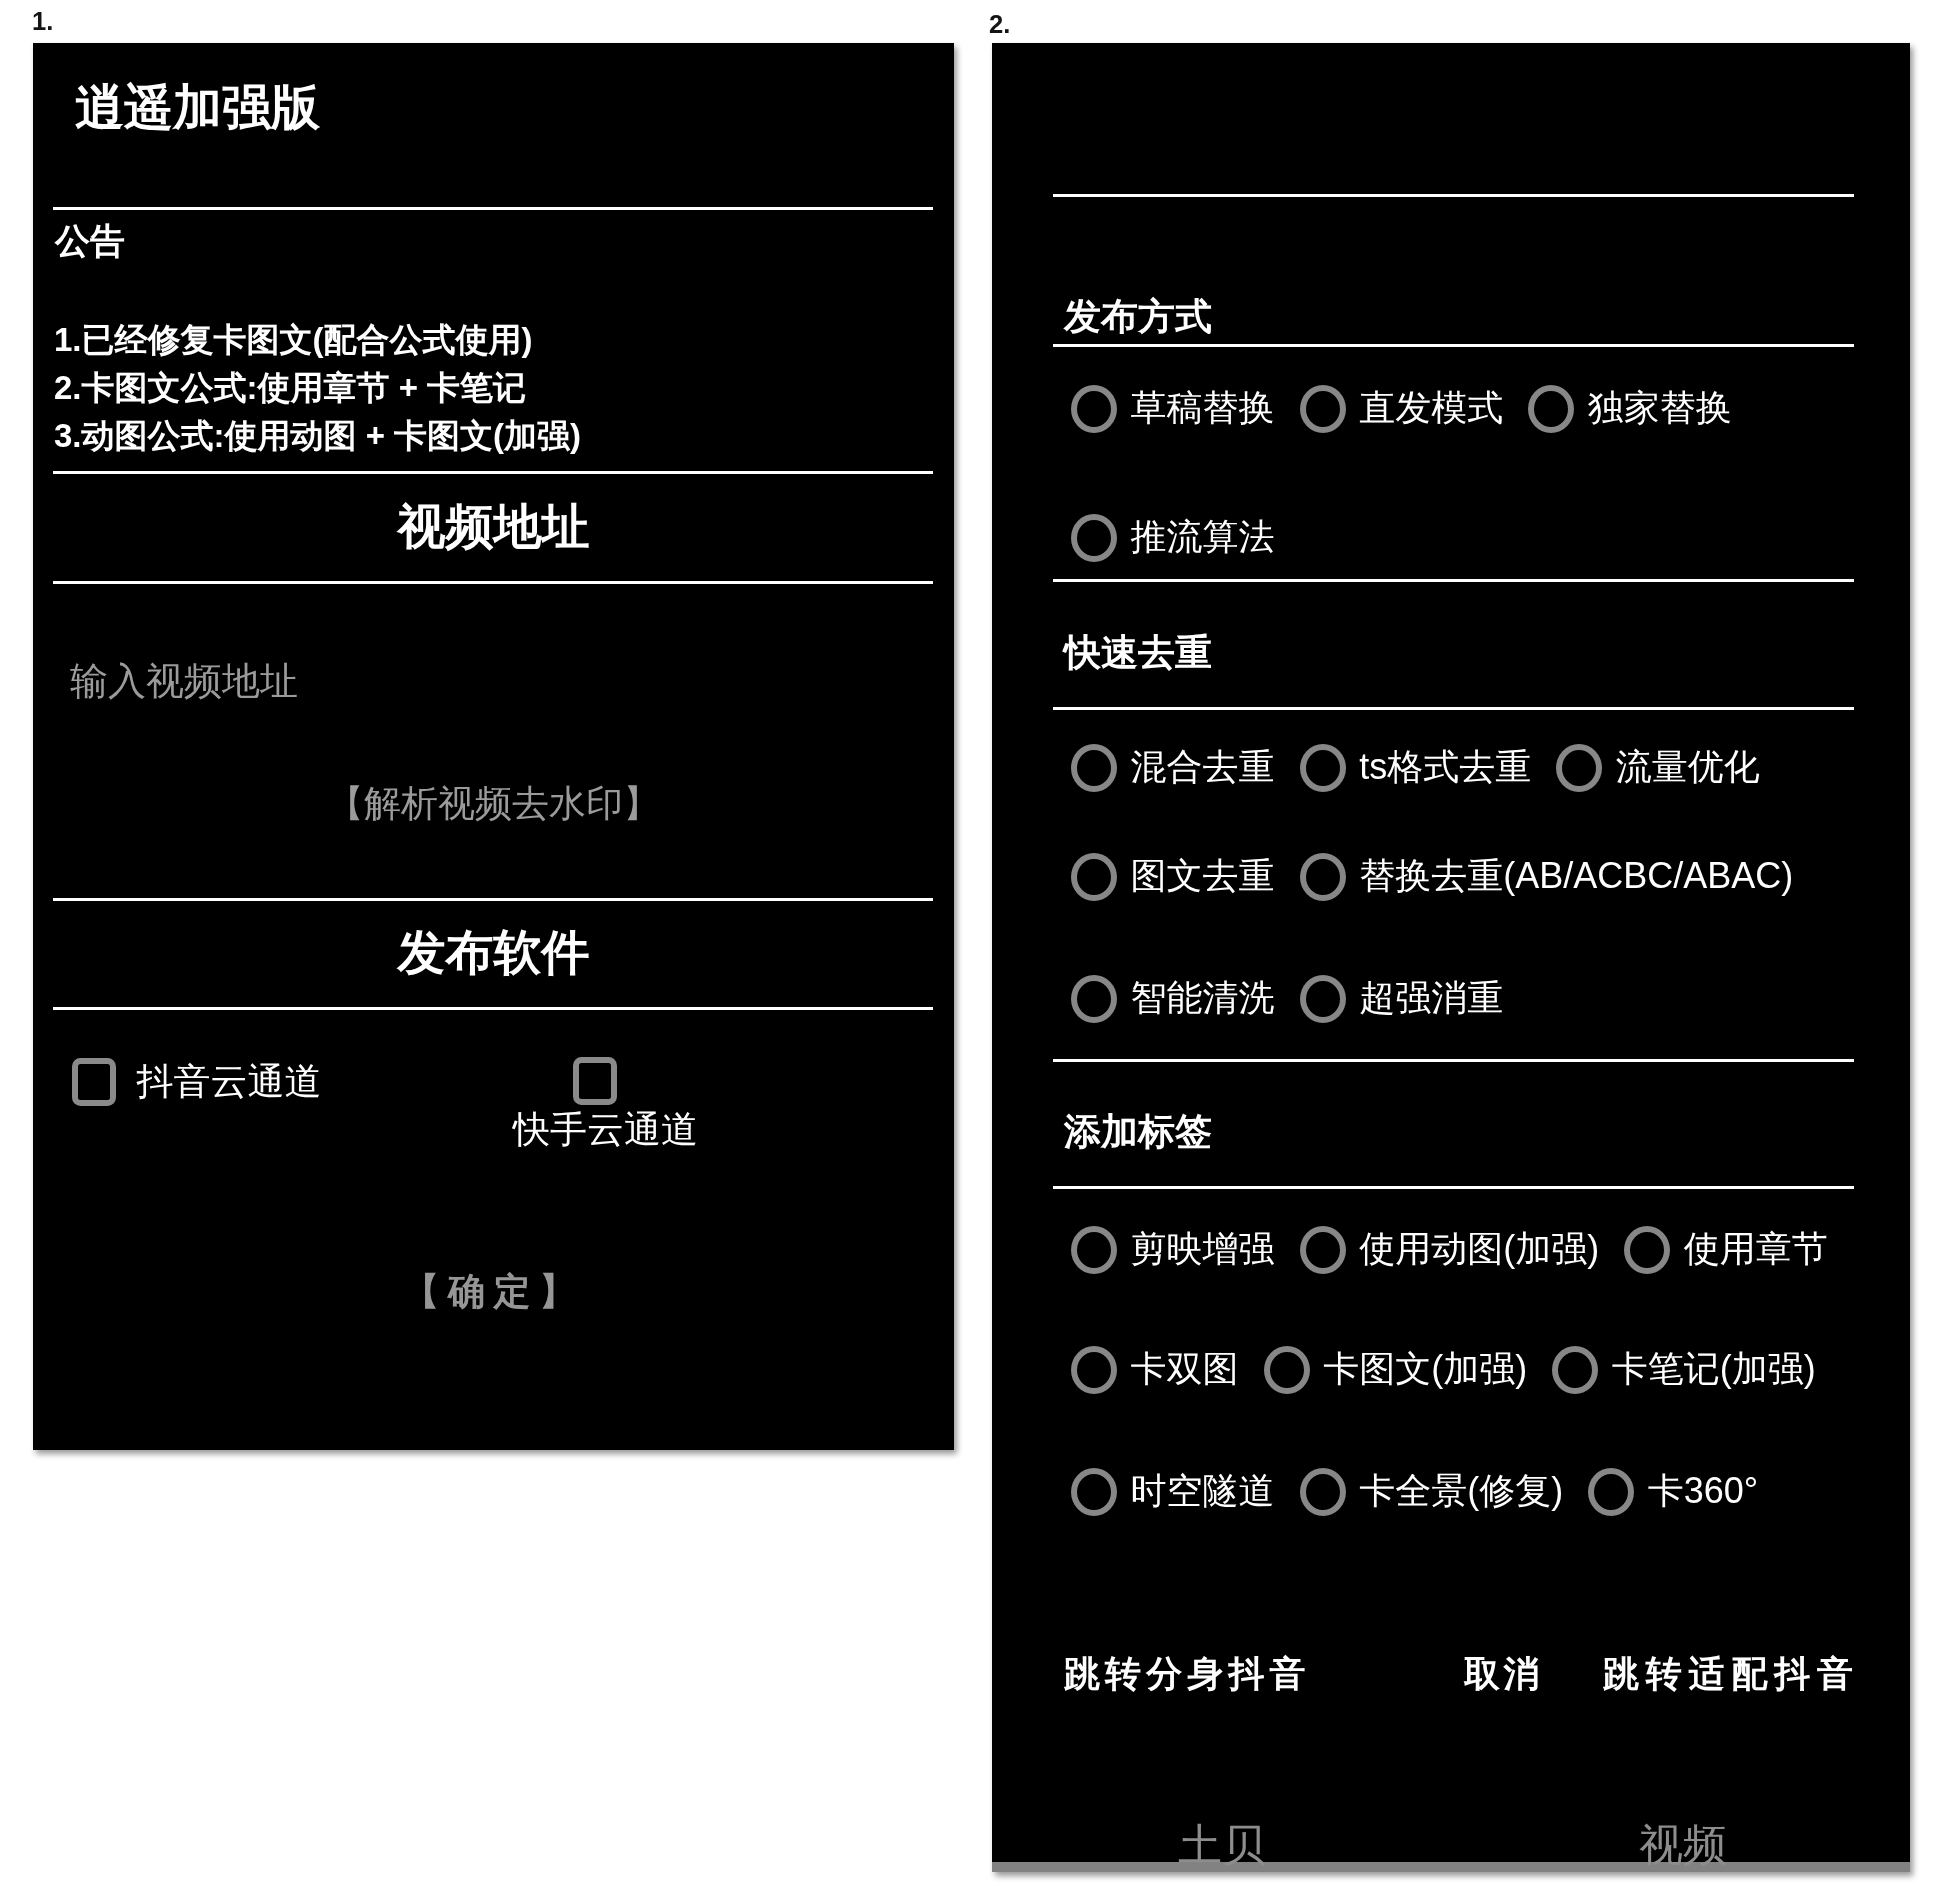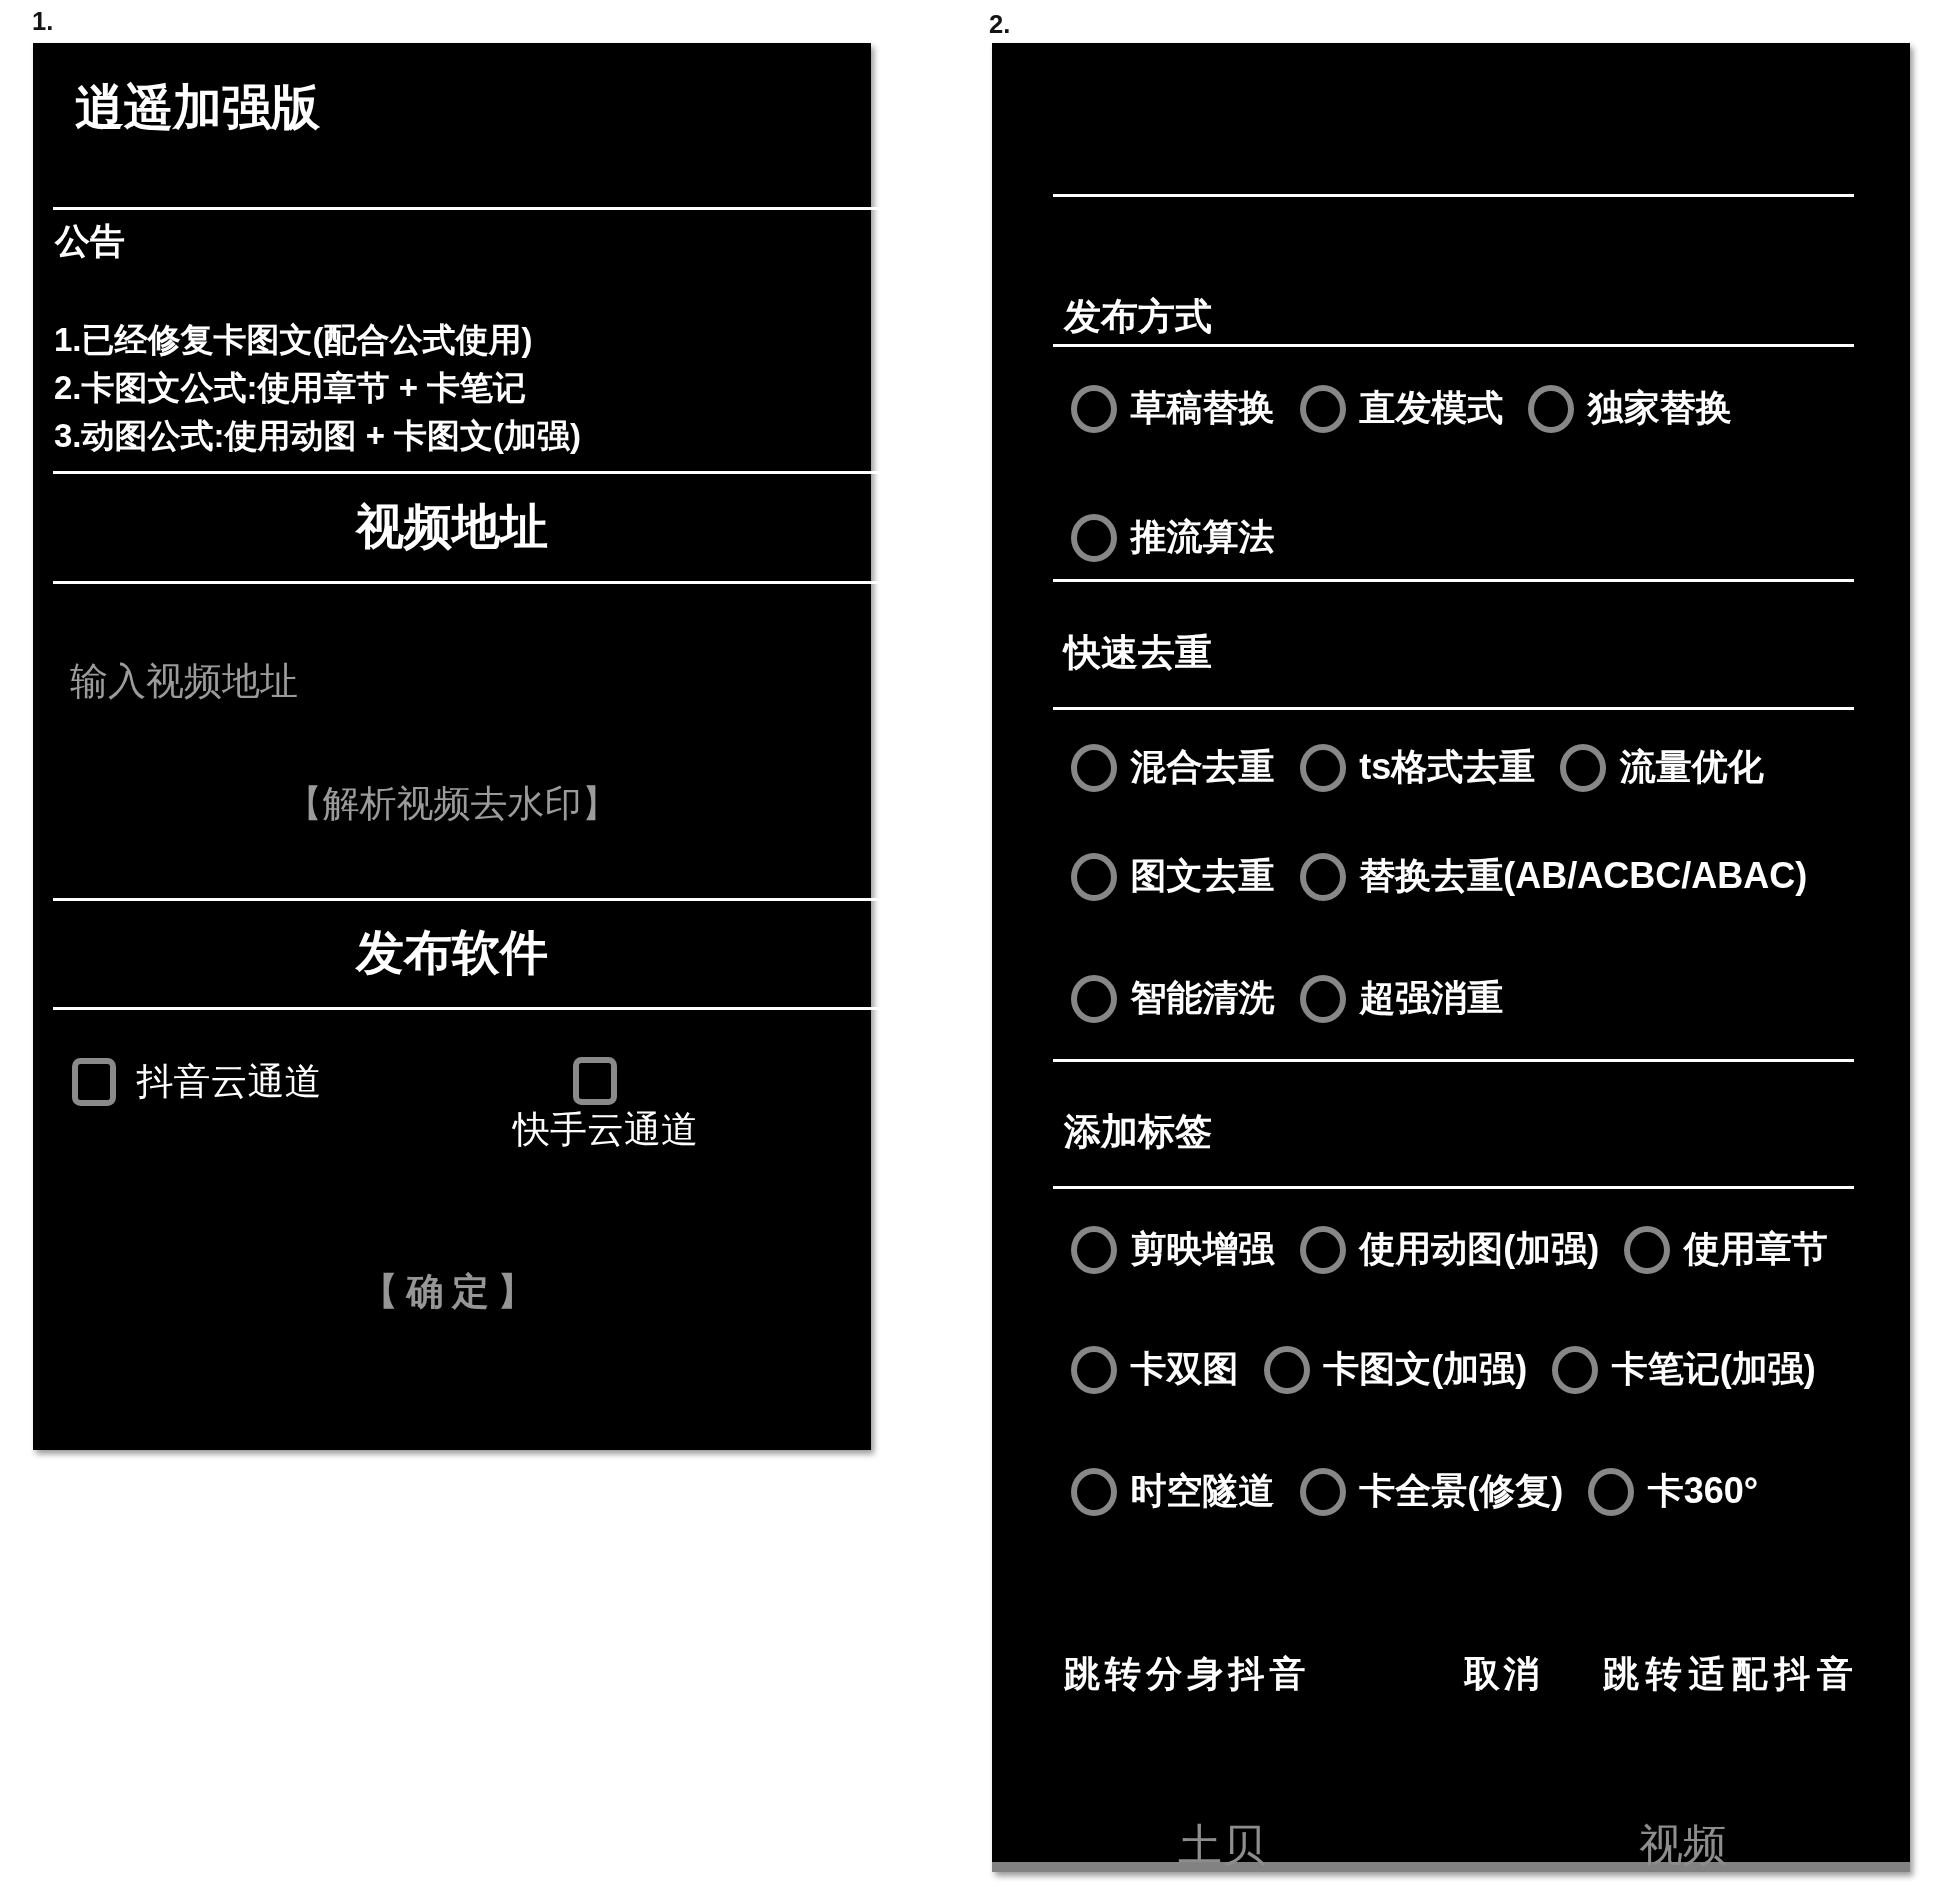--- a/index.html
+++ b/index.html
@@ -9,21 +9,21 @@
     -webkit-font-smoothing:antialiased;
   }
   .fig-label{position:absolute;font-size:25.6px;font-weight:bold;color:#141414;}
   #fig1{left:32px;top:6.8px;}
   #fig2{left:989px;top:10.2px;}
 
   .panel{
     position:absolute;top:43px;background:#000000;
     box-shadow:3.4px 4.3px 6px rgba(0,0,0,0.40);
   }
-  #panel1{left:33px;width:838px;height:1407px;}
+  #panel1{left:33px;width:921px;height:1407px;}
   #panel2{left:992px;width:918px;height:1819px;border-bottom:10.2px solid #828282;}
 
   .sep{position:absolute;height:3.4px;background:#ffffff;}
   #panel1 .sep{left:19.6px;width:880px;}
   #panel2 .sep{left:61px;width:801px;}
 
   .abs{position:absolute;}
   .white{color:#ffffff;}
   .muted{color:#9b9b9b;}
   .center{left:0;width:100%;text-align:center;}
@@ -47,21 +47,21 @@
   #cbg1{left:39px;}
   #cbg2{left:480px;flex-direction:column;}
   .checkbox{
     width:44px;height:48px;border:6px solid #8a8a8a;border-radius:8.5px;
     box-sizing:border-box;margin-right:20.4px;flex:none;background:transparent;
   }
   .cb-label{font-size:37px;color:#ffffff;}
 
   
   .p2-h{left:72px;font-size:37px;font-weight:bold;color:#ffffff;}
-  .radio-row{position:absolute;left:79px;display:flex;align-items:flex-end;gap:25px;font-weight:bold;}
+  .radio-row{position:absolute;left:79px;display:flex;align-items:flex-end;gap:25px;}
   .opt{display:flex;align-items:center;cursor:pointer;}
   .radio{
     width:46px;height:48px;border:6px solid #878787;border-radius:50%;
     box-sizing:border-box;margin-right:13.6px;flex:none;background:transparent;
   }
   .opt-label{font-size:36px;color:#ffffff;white-space:nowrap;}
   .footer-btn{position:absolute;top:1607px;font-size:36px;font-weight:bold;color:#ffffff;letter-spacing:5.1px;white-space:nowrap;cursor:pointer;}
   #fbtn1{left:72px;}
   #fbtn2{left:472px;letter-spacing:3.4px;}
   #fbtn3{left:611px;letter-spacing:6.8px;}

